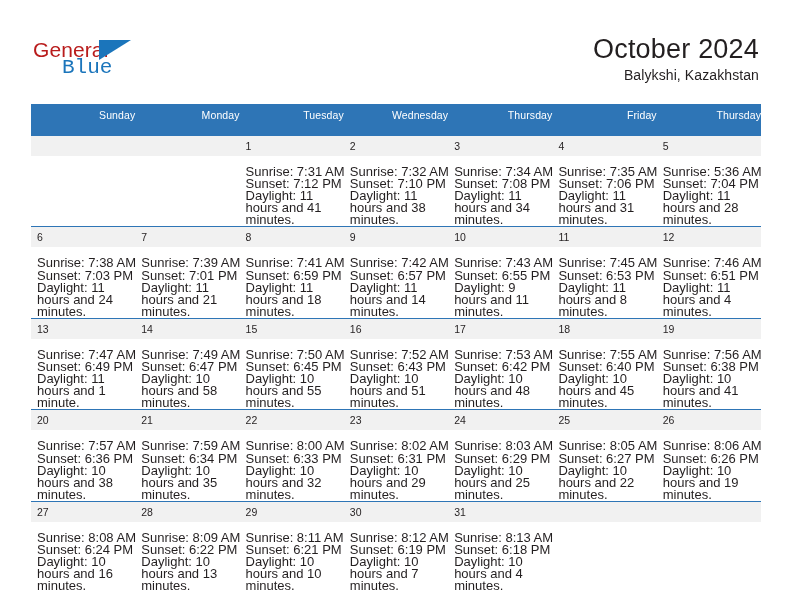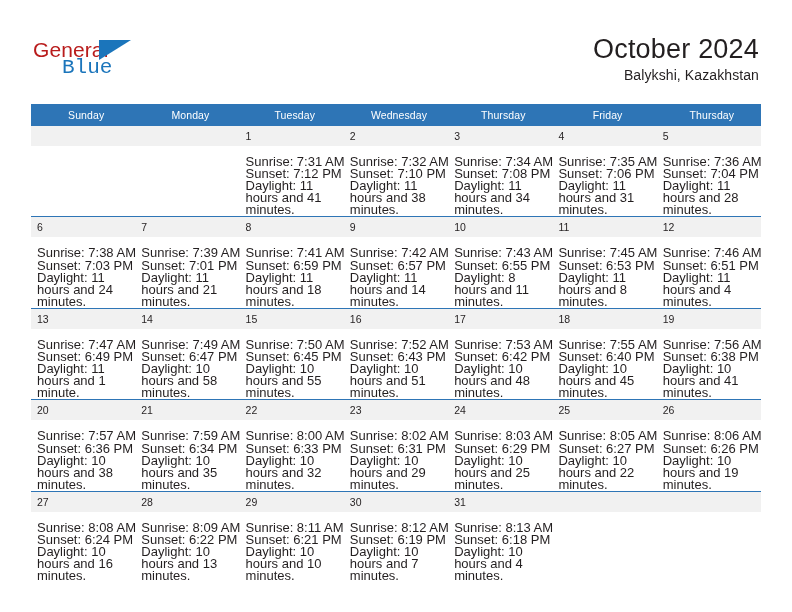--- a/index.html
+++ b/index.html
@@ -95,22 +95,22 @@
     width: 730px;
     border-collapse: collapse;
     table-layout: fixed;
   }
 
   .calendar th {
     background: #2e75b6;
     color: #ffffff;
     font-size: 10.5px;
     font-weight: normal;
-    text-align: center;
-    padding: 4px 0 5px 6px;
+    text-align: right;
+    padding: 4px 0 15px 6px;
     height: 13px;
     letter-spacing: 0.1px;
   }
 
   .calendar td {
     vertical-align: top;
     padding: 0;
     width: 104.28px;
     height: 90px;
     background: #ffffff;
@@ -216,21 +216,21 @@
           <div class="daynum">4</div>
           <div class="detail">
             <div>Sunrise: 7:35 AM</div>
             <div>Sunset: 7:06 PM</div>
             <div class="daylight-wrap">Daylight: 11 hours and 31 minutes.</div>
           </div>
         </td>
         <td>
           <div class="daynum">5</div>
           <div class="detail">
-            <div>Sunrise: 7:36 AM</div>
+            <div>Sunrise: 5:36 AM</div>
             <div>Sunset: 7:04 PM</div>
             <div class="daylight-wrap">Daylight: 11 hours and 28 minutes.</div>
           </div>
         </td>
       </tr>
 
       <tr>
         <td>
           <div class="daynum">6</div>
           <div class="detail">
@@ -261,21 +261,21 @@
             <div>Sunrise: 7:42 AM</div>
             <div>Sunset: 6:57 PM</div>
             <div class="daylight-wrap">Daylight: 11 hours and 14 minutes.</div>
           </div>
         </td>
         <td>
           <div class="daynum">10</div>
           <div class="detail">
             <div>Sunrise: 7:43 AM</div>
             <div>Sunset: 6:55 PM</div>
-            <div class="daylight-wrap">Daylight: 8 hours and 11 minutes.</div>
+            <div class="daylight-wrap">Daylight: 9 hours and 11 minutes.</div>
           </div>
         </td>
         <td>
           <div class="daynum">11</div>
           <div class="detail">
             <div>Sunrise: 7:45 AM</div>
             <div>Sunset: 6:53 PM</div>
             <div class="daylight-wrap">Daylight: 11 hours and 8 minutes.</div>
           </div>
         </td>

